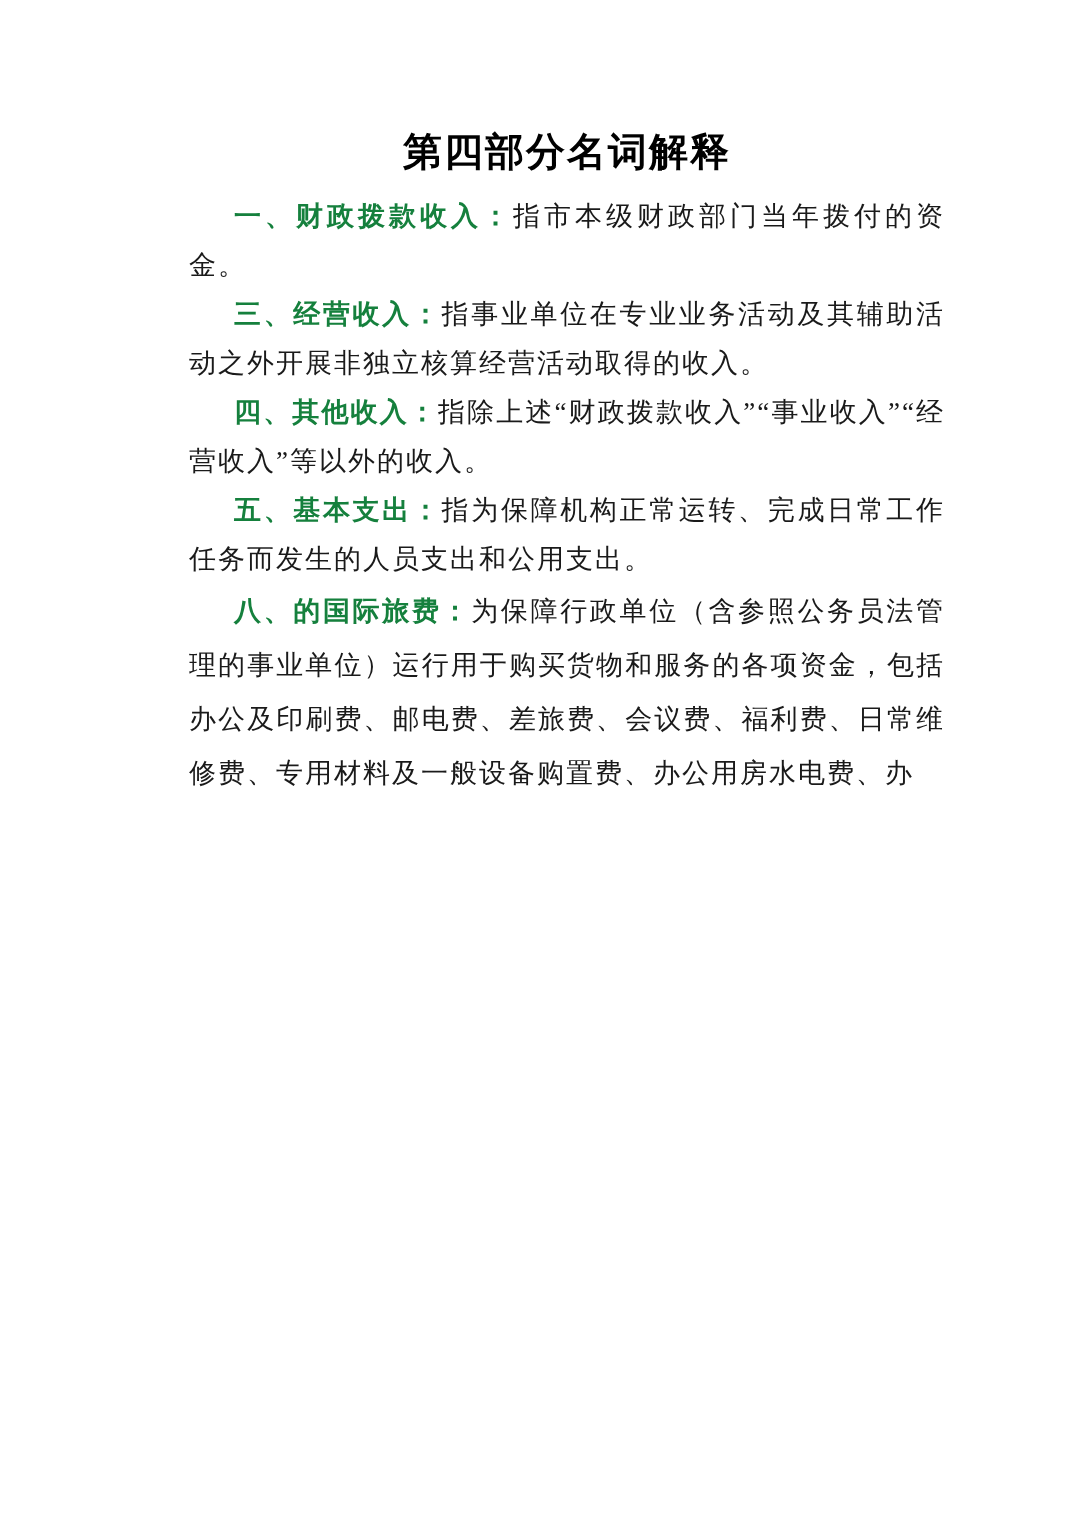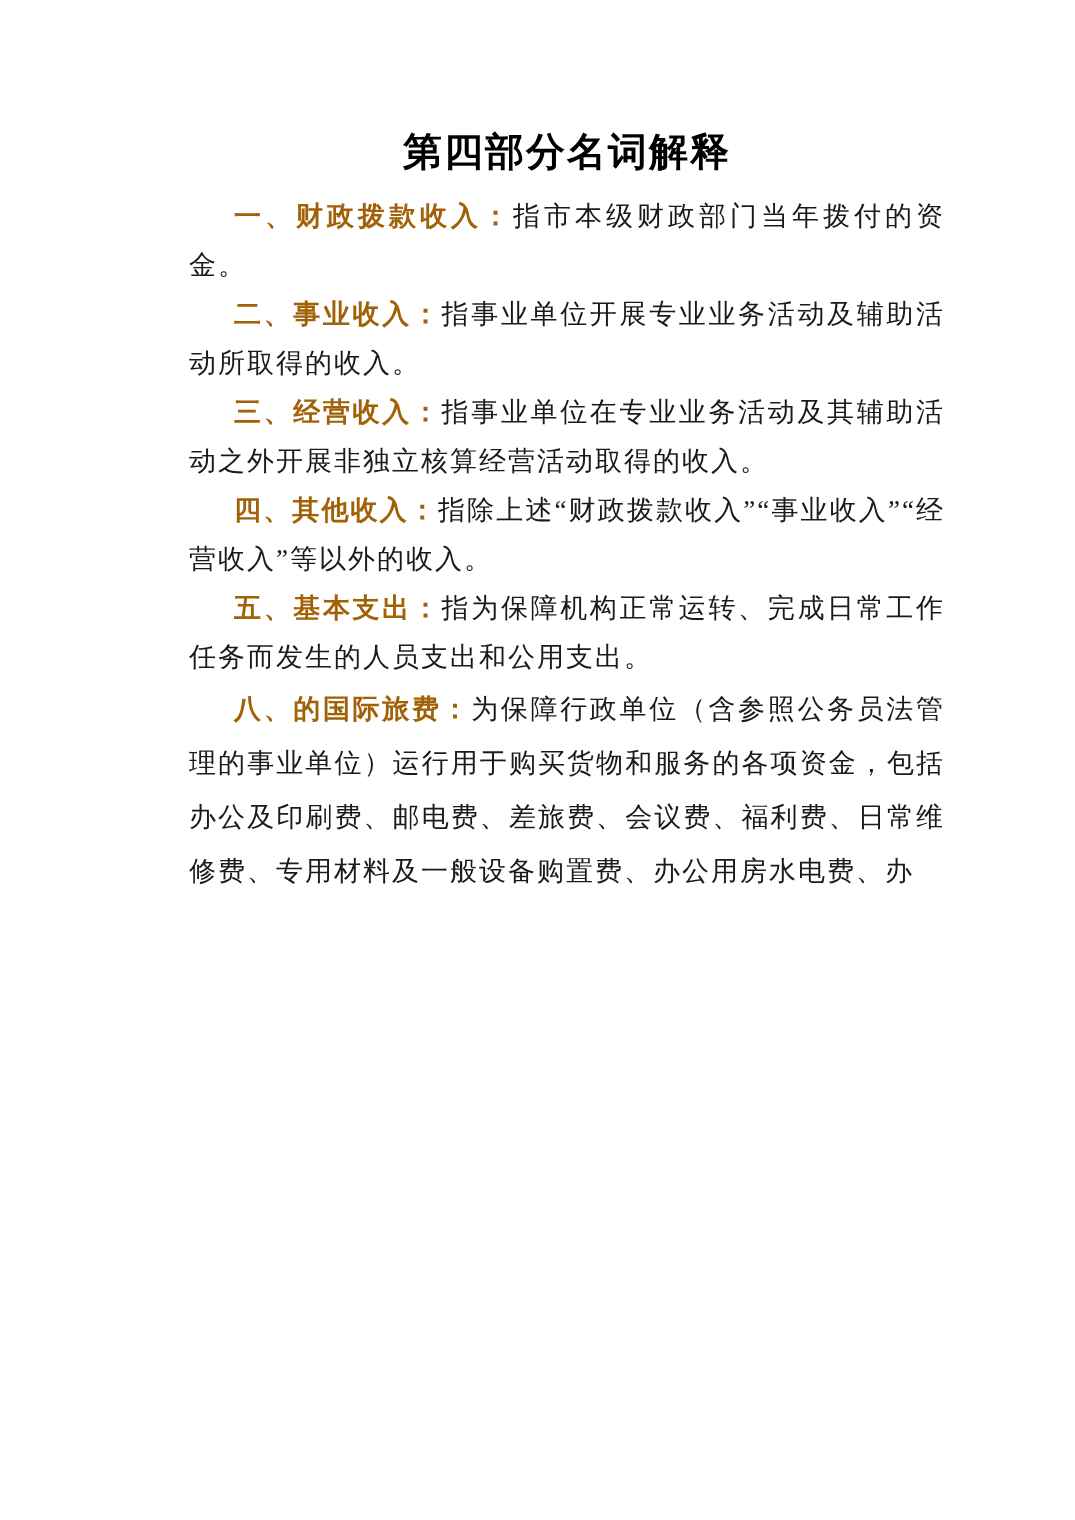--- a/index.html
+++ b/index.html
@@ -41,42 +41,41 @@
     text-justify: inter-character;
     text-indent: 45px;
     color: #1a1a1a;
   }
   .para.last {
     line-height: 54px;
   }
   .para .term {
     font-family: Liberation Serif, serif;
     font-weight: 700;
-    color: #a16207;
+    color: #15803d;
   }
   .page-number {
     position: absolute;
     top: 1403px;
     right: 160px;
     font-family: "Liberation Serif", serif;
     font-size: 20px;
     line-height: 26px;
     color: #ef4444;
   }
 </style>
 </head>
 <body>
 
 <div class="page">
   <div class="content">
     <h1 class="doc-title">第四部分名词解释</h1>
     <div>
   <p class="para"><span class="term">一、财政拨款收入：</span><span class="def">指市本级财政部门当年拨付的资金。</span></p>
 
-  <p class="para"><span class="term">二、事业收入：</span><span class="def">指事业单位开展专业业务活动及辅助活动所取得的收入。</span></p>
 
   <p class="para"><span class="term">三、经营收入：</span><span class="def">指事业单位在专业业务活动及其辅助活动之外开展非独立核算经营活动取得的收入。</span></p>
 
   <p class="para"><span class="term">四、其他收入：</span><span class="def">指除上述“财政拨款收入”“事业收入”“经营收入”等以外的收入。</span></p>
 
   <p class="para"><span class="term">五、基本支出：</span><span class="def">指为保障机构正常运转、完成日常工作任务而发生的人员支出和公用支出。</span></p>
 
 
 
   <p class="para last"><span class="term">八、的国际旅费：</span><span class="def">为保障行政单位（含参照公务员法管理的事业单位）运行用于购买货物和服务的各项资金，包括办公及印刷费、邮电费、差旅费、会议费、福利费、日常维修费、专用材料及一般设备购置费、办公用房水电费、办</span></p>

